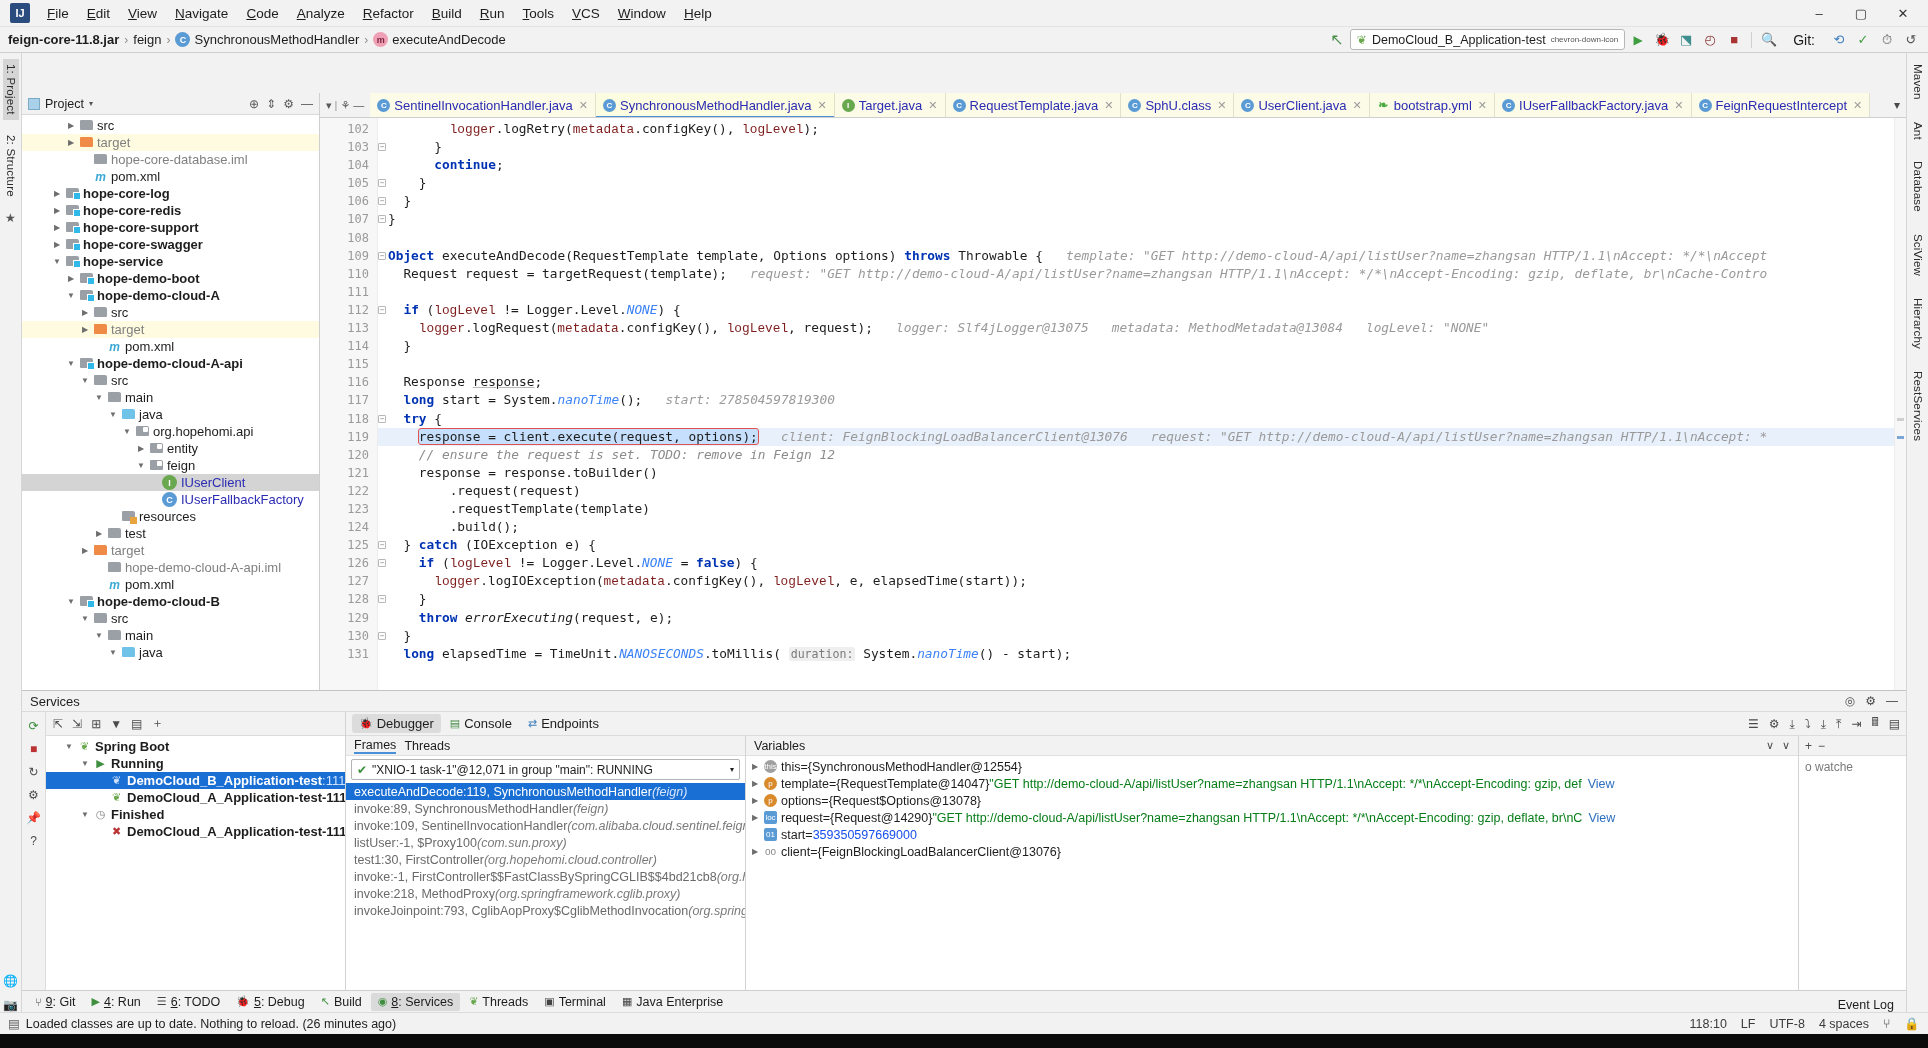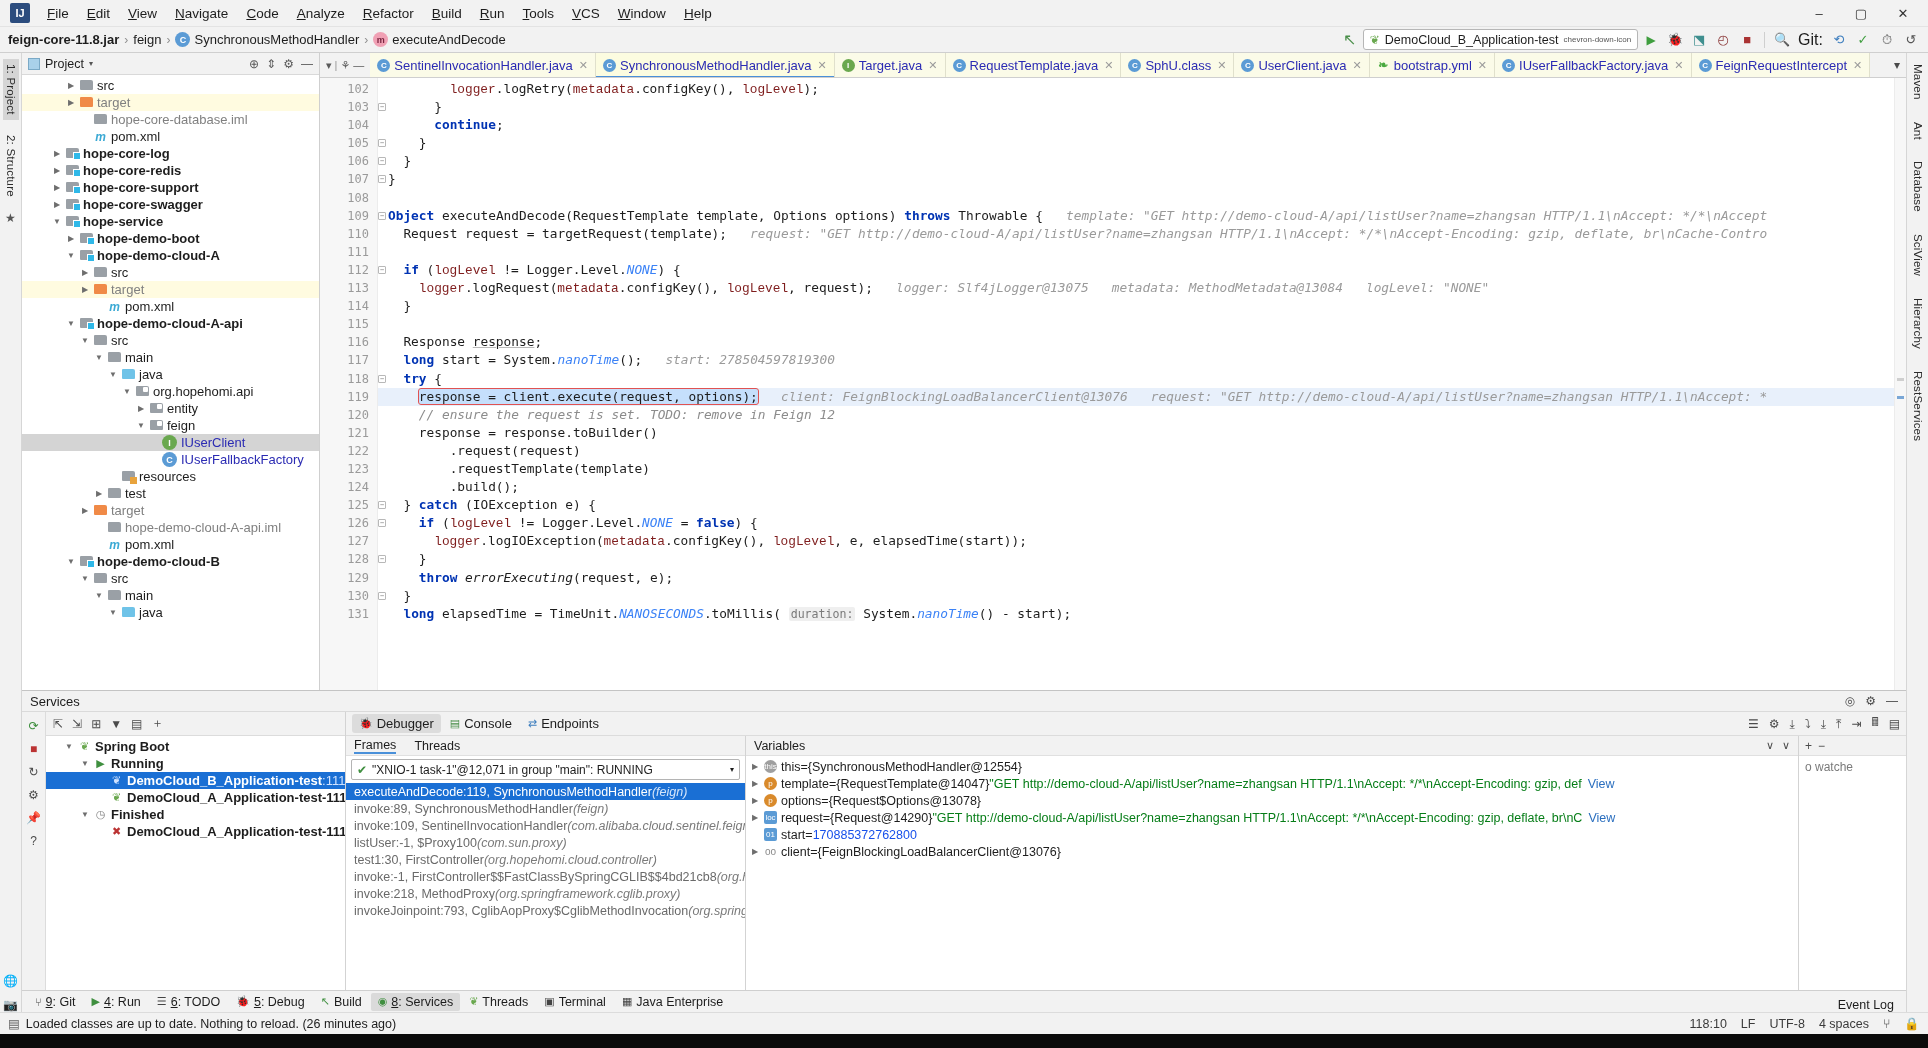--- a/index.html
+++ b/index.html
@@ -84,21 +84,21 @@
   }
   .vtab.active { background: #d5d5d5; }
   .vico { font-size: 12px; color:#555; }
 
   .rightstrip {
     width: 22px; background: #f2f2f2; border-left: 1px solid #d6d6d6;
     display: flex; flex-direction: column; align-items: center; padding-top: 6px; gap: 12px; flex:none;
   }
 
   .center { flex: 1; display: flex; flex-direction: column; min-width: 0; }
-  .upper { flex: 1; display: flex; min-height: 0; }
+  .upper { flex: 1; display: flex; min-height: 0; margin-top: 40px; }
 
   
   .project {
     width: 298px; background: #fff; border-right: 1px solid #cfcfcf;
     display: flex; flex-direction: column; flex: none; min-height:0;
   }
   .proj-head {
     height: 22px; display: flex; align-items: center; gap: 5px;
     padding: 0 6px; background: #f2f2f2; border-bottom: 1px solid #d9d9d9; flex:none;
   }
@@ -223,21 +223,21 @@
   .dbg-tabs {
     height: 24px; display: flex; align-items: center; gap: 2px; padding: 0 6px;
     background: #f2f2f2; border-bottom: 1px solid #dcdcdc; flex:none; font-size: 13px;
   }
   .dtab { display:flex; align-items:center; gap:4px; padding: 2px 7px; color:#1d1d1d; }
   .dtab.active { background: #dcdcdc; border-radius: 3px; }
   .dbg-tools { margin-left:auto; display:flex; align-items:center; gap:10px; color:#4b4b4b; font-size:12px;}
 
   .dbg-body { flex:1; display:flex; min-height:0; }
   .frames { width: 400px; border-right: 1px solid #d3d3d3; display:flex; flex-direction:column; flex:none; min-height:0; background:#fff;}
-  .frames-hdr { height:20px; display:flex; align-items:center; gap:18px; padding:0 8px; font-size:12.5px; background:#f2f2f2; border-bottom:1px solid #e0e0e0; flex:none;}
+  .frames-hdr { height:20px; display:flex; align-items:center; gap:8px; padding:0 8px; font-size:12.5px; background:#f2f2f2; border-bottom:1px solid #e0e0e0; flex:none;}
   .frames-hdr .ft.active { border-bottom: 2px solid #4a90d9; }
   .thread-sel {
     height: 21px; margin: 3px 5px; border: 1px solid #b4b4b4; background:#fff; border-radius:2px;
     display:flex; align-items:center; padding: 0 5px; font-size: 12px; gap:5px; flex:none;
   }
   .frame-list { flex:1; overflow:hidden; }
   .frow { height: 17px; display:flex; align-items:center; padding: 0 8px; font-size: 12.5px; white-space: nowrap; }
   .frow.sel { background: #1a6fd4; color: #fff; }
   .frow .pk { color: #7a7a7a; font-style: italic; }
   .frow.sel .pk { color: #d4e5fa; }
@@ -332,21 +332,21 @@
         <span>DemoCloud_B_Application-test</span>
         <span style="font-size:8px;color:#555;">chevron-down-icon</span>
       </div>
       <span class="tb-ico" style="color:#3f9e3f;font-size:12px;">▶</span>
       <span class="tb-ico" style="color:#3f8f3f;">🐞</span>
       <span class="tb-ico" style="color:#3f8f8f;">⬔</span>
       <span class="tb-ico" style="color:#8f3f3f;">◴</span>
       <span class="tb-ico" style="color:#aa3333;">■</span>
       <div class="tb-sep"></div>
       <span class="tb-ico">🔍</span>
-      <span style="font-size:16px;margin:0 3px;text-align:center;">Git:</span>
+      <span style="font-size:14px;margin:0 11px;text-align:center;">Git:</span>
       <span class="tb-ico" style="color:#3f7fbf;">⟲</span>
       <span class="tb-ico" style="color:#3f9e3f;">✓</span>
       <span class="tb-ico" style="color:#555;">⏱</span>
       <span class="tb-ico" style="color:#555;">↺</span>
     </div>
   </div>
 
   <div class="body">
 
     <div class="leftstrip">
@@ -814,21 +814,21 @@
                       <span> = </span>
                       <span class="vval">{Request@14290}</span>
                       <span class="vstr"> "GET http://demo-cloud-A/api/listUser?name=zhangsan HTTP/1.1\nAccept: */*\nAccept-Encoding: gzip, deflate, br\nC</span>
                       <span class="vlink">View</span>
                     </div>
                     <div class="vrow">
                       <span class="vtri"></span>
                       <span class="vbadge b-loc">01</span>
                       <span class="vname">start</span>
                       <span> = </span>
-                      <span class="vnum">170885372762800</span>
+                      <span class="vnum">359350597669000</span>
                     </div>
                     <div class="vrow">
                       <span class="vtri">▶</span>
                       <span class="vbadge b-oo">oo</span>
                       <span class="vname">client</span>
                       <span> = </span>
                       <span class="vval">{FeignBlockingLoadBalancerClient@13076}</span>
                     </div>
                   </div>
               </div>

